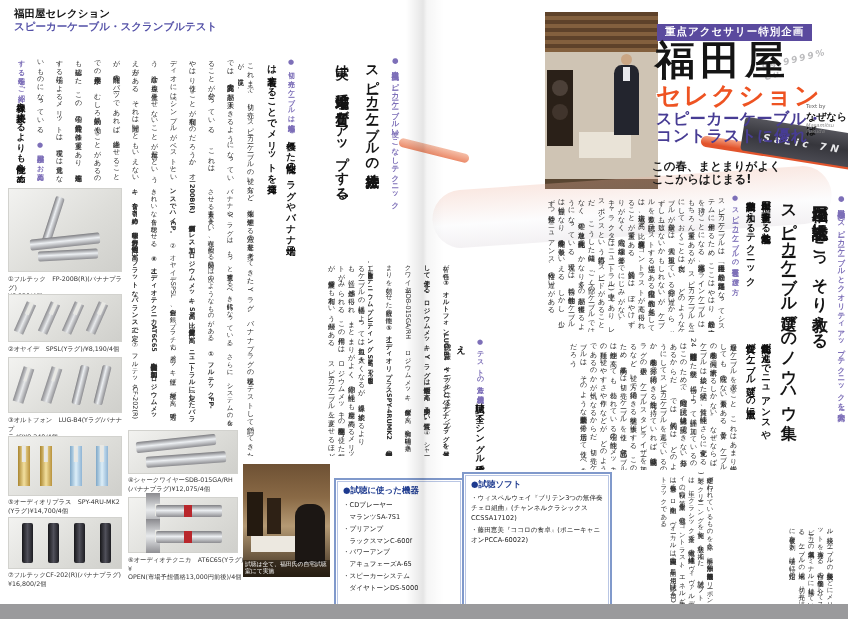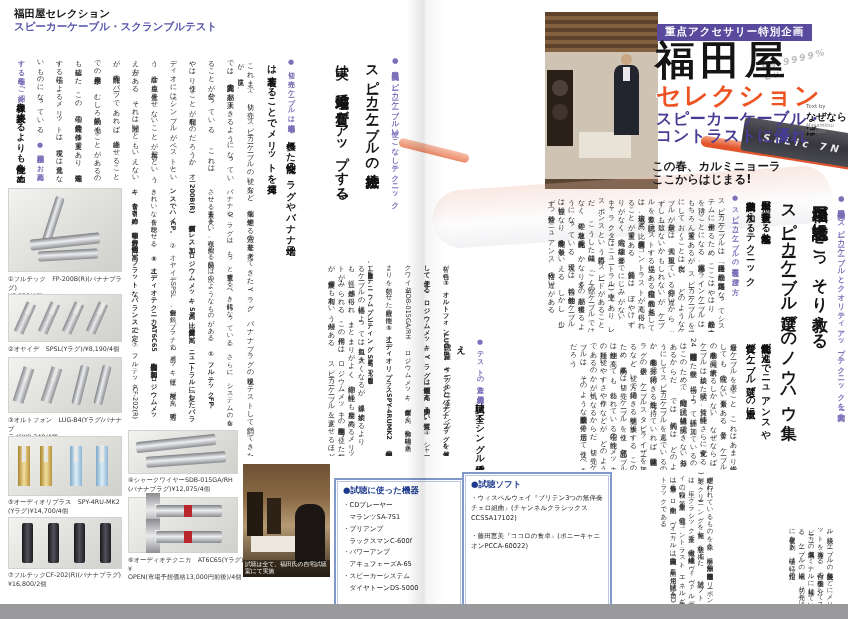--- a/index.html
+++ b/index.html
@@ -191,21 +191,21 @@
   <div class="abs" style="left:432px;top:178px;width:400px;height:58px;transform:rotate(-4deg);border-radius:30px;background:linear-gradient(180deg,rgba(238,180,160,.30),rgba(240,240,245,.18) 60%,rgba(200,190,200,.22));"></div>
 
   <div class="abs badge" style="left:657px;top:24px;">重点アクセサリー特別企画</div>
   <div class="abs t-orange" style="left:656px;top:83px;">セレクション</div>
   <div class="abs t-daimei" style="left:655px;top:40px;">福田屋</div>
   <div class="abs t-sub" style="left:656px;top:110px;">スピーカーケーブル・</div>
   <div class="abs t-sub" style="left:656px;top:127px;">コントラストに優れ</div>
   <div class="abs" style="left:806px;top:103px;font-size:5.5px;color:#666;">Text by</div>
   <div class="abs" style="left:806px;top:110px;font-size:10px;font-weight:bold;color:#111;">なぜならば</div>
   <div class="abs" style="left:806px;top:122px;font-size:5.2px;font-style:italic;color:#888;">Masamitsu Fukuda</div>
-  <div class="abs lead2" style="left:652px;top:159px;">この春、カルミニョーラ</div>
+  <div class="abs lead2" style="left:652px;top:159px;">この春、まとまりがよく</div>
   <div class="abs lead2" style="left:652px;top:172px;">ここからはじまる!</div>
 
   <div class="abs v bullet-v z2" style="left:836px;top:194px;height:330px;font-size:7.5px;">●福田屋推奨のスピーカーケーブルとクオリティアップテクニックを大公開!</div>
   <div class="abs v hl-serif z2" style="left:774px;top:194px;width:62px;height:330px;font-size:16px;line-height:1.95;">福田屋が本誌読者にこっそり教える
 スピーカーケーブル選びのノウハウ集</div>
 
   <div class="abs v subhead-v z2" style="left:740px;top:194px;width:34px;height:140px;font-size:9.5px;">福田屋が重要視する基本性能と
 微調整を加えるテクニック</div>
   <div class="abs v bullet-v z2" style="left:730px;top:194px;height:140px;">●スピーカーケーブルの重要性と選び方</div>
   <div class="abs v body-v z2" style="left:458px;top:194px;width:268px;height:138px;overflow:hidden;">スピーカーケーブルは、「再生経路で最終的な伝送経路」となってシステムに作用するため、ここはやはり、最終的な決定力を持つことになる。電源経路、ラインケーブルはもちろん重要であるが、スピーカーケーブルを最適にしておくことは大切だ。　どのようなケーブルが最適かは、個人で重視している部分の違いから、必ずしも一致しないかもしれないが、ケーブルを数多く試聴テストする立場にある福田屋の個人的な感覚としては、広帯域、高SN比、高解像度、コントラストが高く得られることが重要である。　音質的には、ぼやけず、濁りがなく、高域の繊細な部分までにじみがない、キャラクターはニュートラル(中立)であり、レスポンスという応答力にスピードがあることだ。　こうした傾向は、ごく一部のケーブルではなく、近年の急速な高性能化で、かなり多くの製品が獲得するようになっている。現在では、独自に個性的なケーブルは皆無になり、基本性能の競争といえる。しかし、少しずつ性質やニュアンス、性格の違いがある。</div>
@@ -220,21 +220,21 @@
 端末は剥き直しでクリーニング</span>
   </div>
   <div class="abs v body-v z2" style="left:438px;top:338px;width:14px;height:134px;overflow:hidden;">試聴の方法は、ケーブルは全てシング</div>
 
   <div class="abs v z2" style="left:744px;top:524px;width:90px;height:84px;overflow:hidden;font-size:6.5px;line-height:1.45;color:#2b2b2b;">ル接続。ケーブルの接続交換などにメリットを発揮する、自作の端子盤を介してスピーカーの高域側ターミナルに接続している。ケーブルの端末は、切り売りは新規に被覆を剥き、端子は特に指定の</div>
   <div class="abs v z2" style="left:612px;top:472px;width:102px;height:136px;overflow:hidden;font-size:6.5px;line-height:1.42;color:#2b2b2b;">処理が行われているものを除き、事前に無添加の電子機器洗浄剤(スリーボンド製)でクリーニングを実施し、状態を揃えた。　試聴ソフトは、主にクラシック音楽で、中高域の繊細性はヴィヴァルディの「秋」の第2楽章を、低域のコントラスト、エネルギー、分解力は「無伴奏チェロ組曲」を、ヴォーカルは「藤田恵美」の1曲目を使用。試聴は全てCDトラックである。</div>
 
   <div class="box" style="left:462px;top:472px;width:132px;height:122px;">
     <div class="box-title">●試聴ソフト</div>
     <ul>
-      <li style="line-height:1.5;margin-bottom:8px;">・ウィスペルウェイ『ブリテン3つの無伴奏チェロ組曲』(チャンネルクラシックスCCSSA17102)</li>
+      <li style="line-height:1.5;margin-bottom:2px;">・ウィスペルウェイ『ブリテン3つの無伴奏チェロ組曲』(チャンネルクラシックスCCSSA17102)</li>
       <li style="line-height:1.5;">・藤田恵美『ココロの食卓』(ポニーキャニオンPCCA-60022)</li>
     </ul>
   </div>
 
   <div class="abs pageno" style="left:804px;top:595px;">142</div>
 
   <div class="gutter"></div>
   <div class="deskedge"></div>
 </div>
 

